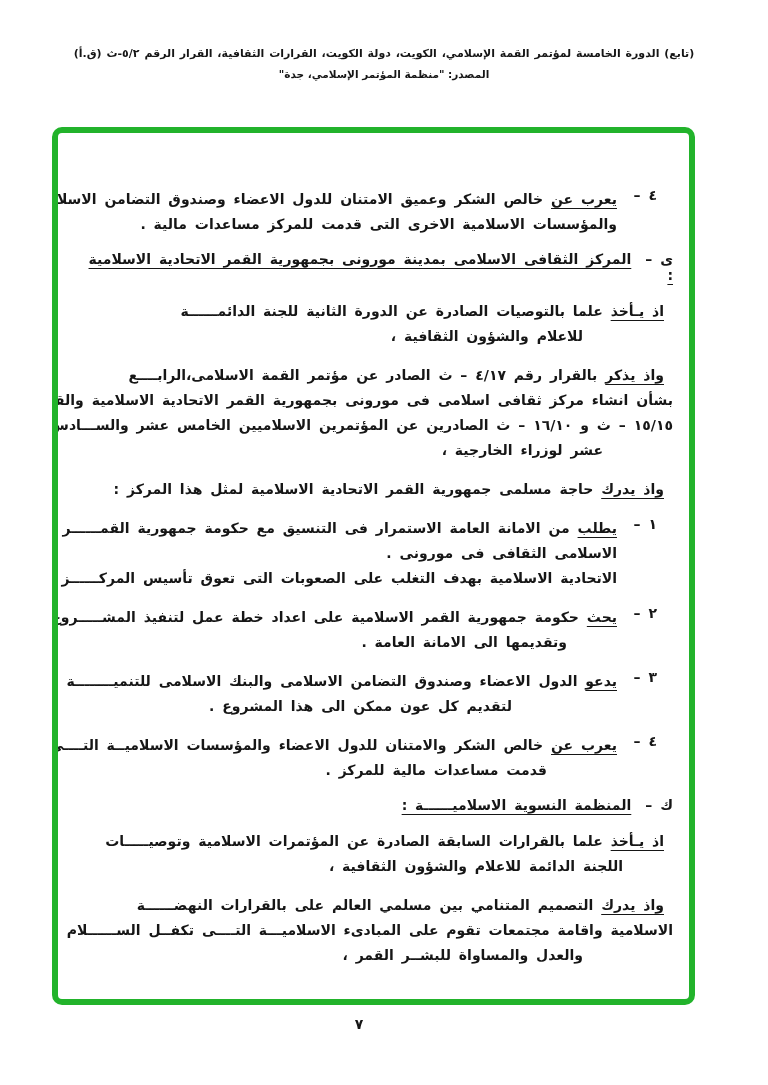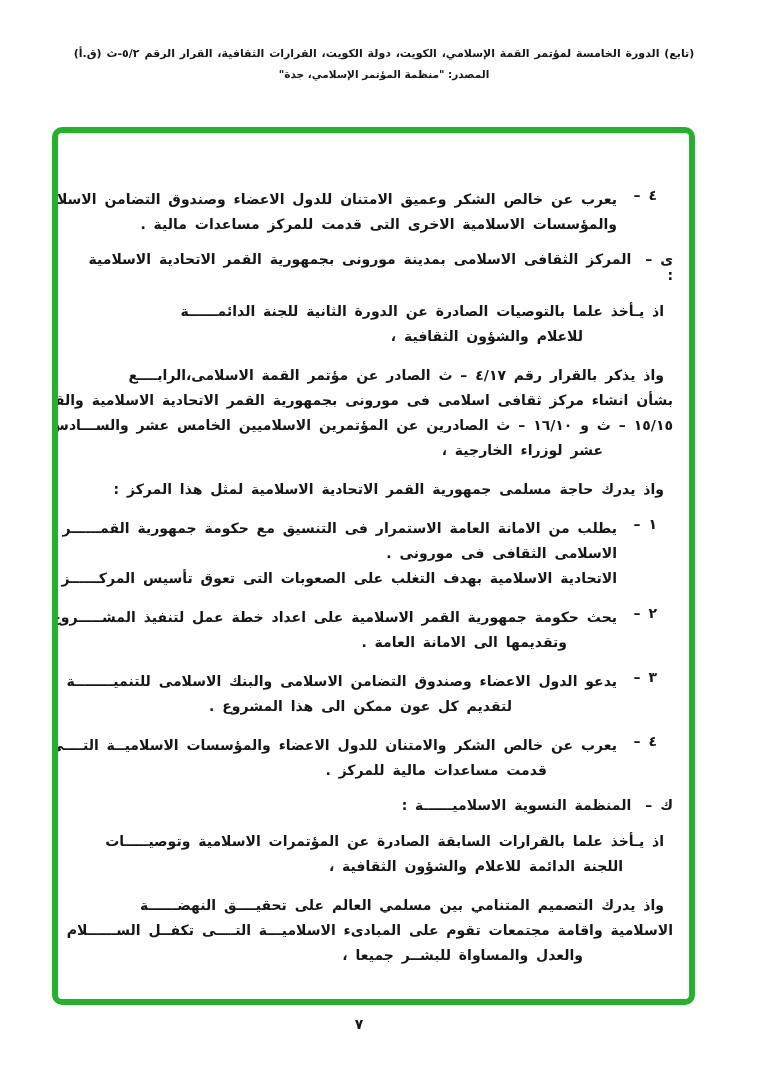--- a/index.html
+++ b/index.html
@@ -23,21 +23,21 @@
     word-spacing:3px; overflow:hidden;
   }
   .line { line-height:25px; white-space:nowrap; }
   .block { margin-bottom:14px; }
   .para .line.findent { padding-right:9px; }
   .item { display:flex; padding-right:16px; }
   .item .marker { flex:none; width:40px; }
   .item .itext { flex:1 1 auto; min-width:0; }
   .section { margin-top:14px; margin-bottom:16px;text-align:right; }
   .section .marker { margin-left:14px; }
-  .u { text-underline-offset:4px; text-decoration-thickness:1.3px; }
+  .u { text-decoration:underline; text-underline-offset:4px; text-decoration-thickness:1.3px; }
   .ind1 { padding-right:50px; }
   .ind2 { padding-right:70px; }
   .ind3 { padding-right:90px; }
   .ind4 { padding-right:105px; }
   .pagenum {
     position:absolute; top:1016px; left:0; right:50px;
     text-align:center; font-size:14px; font-weight:bold;
   }
 </style>
 </head>
@@ -116,20 +116,20 @@
   <div class="block section">
     <span class="marker">ك –</span><span class="u">المنظمة النسوية الاسلاميــــــة :</span>
   </div>
 
   <div class="block para">
     <div class="line findent"><span class="u">اذ يـأخذ</span><span> علما بالقرارات السابقة الصادرة عن المؤتمرات الاسلامية وتوصيـــــات</span></div>
     <div class="line ind1"><span>اللجنة الدائمة للاعلام والشؤون الثقافية ،</span></div>
   </div>
 
   <div class="block para">
-    <div class="line findent"><span class="u">واذ يدرك</span><span> التصميم المتنامي بين مسلمي العالم على تحقيــــق النهضــــــة</span></div>
+    <div class="line findent"><span class="u">واذ يدرك</span><span> التصميم المتنامي بين مسلمي العالم على بالقرارات النهضــــــة</span></div>
     <div class="line"><span>الاسلامية واقامة مجتمعات تقوم على المبادىء الاسلاميـــة التــــى تكفــل الســــــلام</span></div>
-    <div class="line ind3"><span>والعدل والمساواة للبشــر جميعا ،</span></div>
+    <div class="line ind3"><span>والعدل والمساواة للبشــر القمر ،</span></div>
   </div>
 
 </main>
 
 <div class="pagenum">٧</div>
 
 </body></html>

